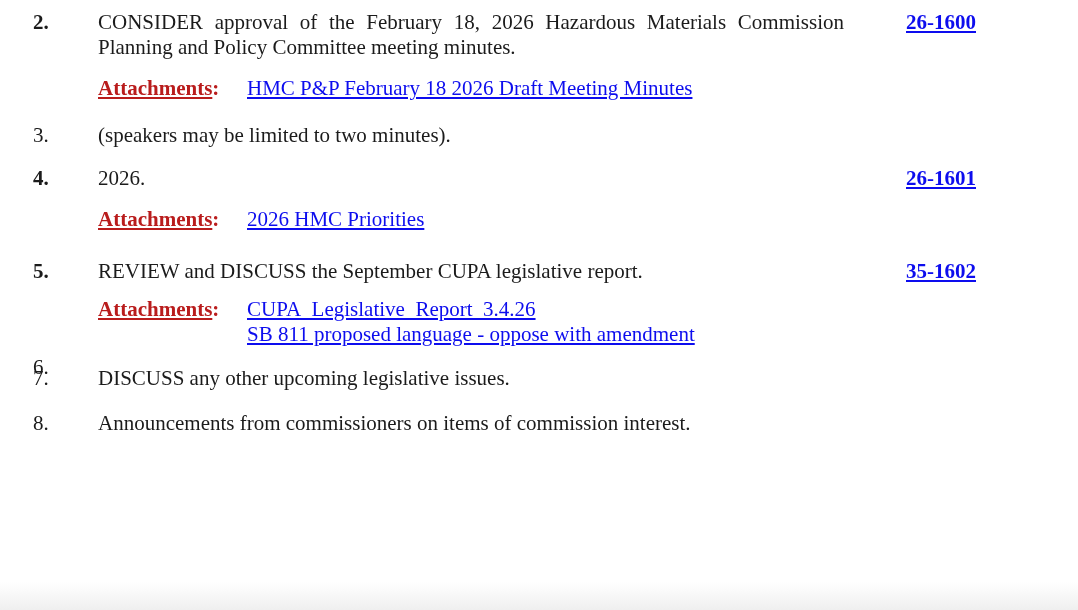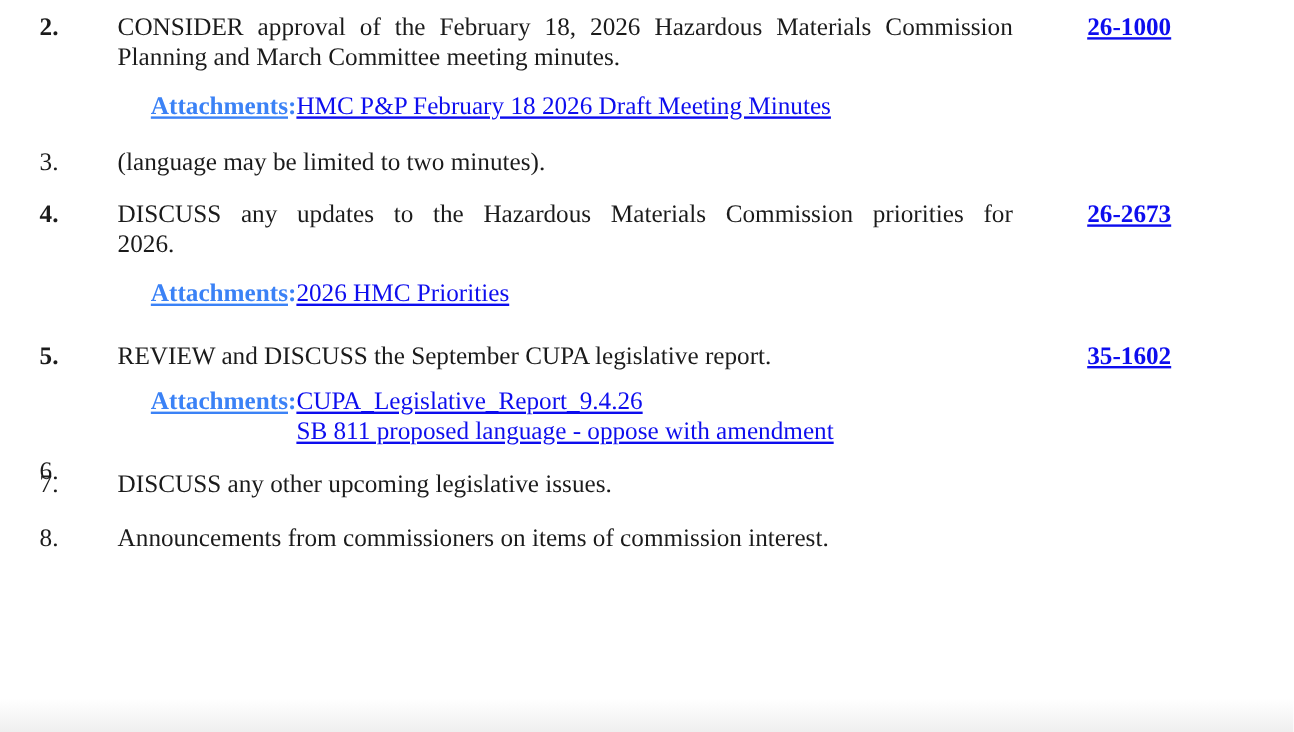--- a/index.html
+++ b/index.html
@@ -35,21 +35,21 @@
     position: absolute;
     top: 0;
     right: 102px;
     font-weight: bold;
   }
   .attach {
     position: relative;
     margin-left: 98px;
     display: flex;
   }
-  .alabel { width: 149px; flex: none; font-weight: bold; color: #3b82f6; text-align: right; }
+  .alabel { width: 149px; flex: none; font-weight: bold; color: #b91c1c; }
   .alabel .ul { text-decoration: underline; }
   .alinks { flex: 1; }
   .alinks a { display: table; text-align: center; }
   .mt-16 { margin-top: 16px; }
   .mt-22 { margin-top: 22px; }
   .mt-18 { margin-top: 18px; }
   .mt-27 { margin-top: 27px; }
   .mt-13 { margin-top: 13px; }
   .mt-8  { margin-top: 8px; }
   .mt-19 { margin-top: 19px; }
@@ -64,64 +64,63 @@
 </style>
 </head>
 <body style="color: rgb(27, 27, 27); background: rgb(255, 255, 255);">
 
 <div class="page">
 
   <div class="item">
     <span class="num bold">2.</span>
     <div class="body w-link">
       <div class="line jl">CONSIDER approval of the February 18, 2026 Hazardous Materials Commission</div>
-      <div class="line">Planning and March Committee meeting minutes.</div>
+      <div class="line">Planning and Policy Committee meeting minutes.</div>
     </div>
-    <a class="filelink">26-1000</a>
+    <a class="filelink">26-1600</a>
   </div>
   <div class="attach mt-16">
     <span class="alabel"><span class="ul">Attachments</span><span>:</span></span>
     <div class="alinks">
       <a>HMC P&amp;P February 18 2026 Draft Meeting Minutes</a>
     </div>
   </div>
 
   <div class="item mt-22">
     <span class="num">3.</span>
     <div class="body w-full">
-      <div class="line">(language may be limited to two minutes).</div>
+      <div class="line">(speakers may be limited to two minutes).</div>
     </div>
   </div>
 
   <div class="item mt-18">
     <span class="num bold">4.</span>
     <div class="body w-link">
-      <div class="line jl">DISCUSS any updates to the Hazardous Materials Commission priorities for</div>
       <div class="line">2026.</div>
     </div>
-    <a class="filelink">26-2673</a>
+    <a class="filelink">26-1601</a>
   </div>
   <div class="attach mt-16">
     <span class="alabel"><span class="ul">Attachments</span><span>:</span></span>
     <div class="alinks">
       <a>2026 HMC Priorities</a>
     </div>
   </div>
 
   <div class="item mt-27">
     <span class="num bold">5.</span>
     <div class="body w-link">
       <div class="line">REVIEW and DISCUSS the September CUPA legislative report.</div>
     </div>
     <a class="filelink">35-1602</a>
   </div>
   <div class="attach mt-13">
     <span class="alabel"><span class="ul">Attachments</span><span>:</span></span>
     <div class="alinks">
-      <a>CUPA_Legislative_Report_9.4.26</a>
+      <a>CUPA_Legislative_Report_3.4.26</a>
       <a>SB 811 proposed language - oppose with amendment</a>
     </div>
   </div>
 
   <div class="item mt-8">
     <span class="num">6.</span>
   </div>
 
   <div class="item mt-19">
     <span class="num">7.</span>

